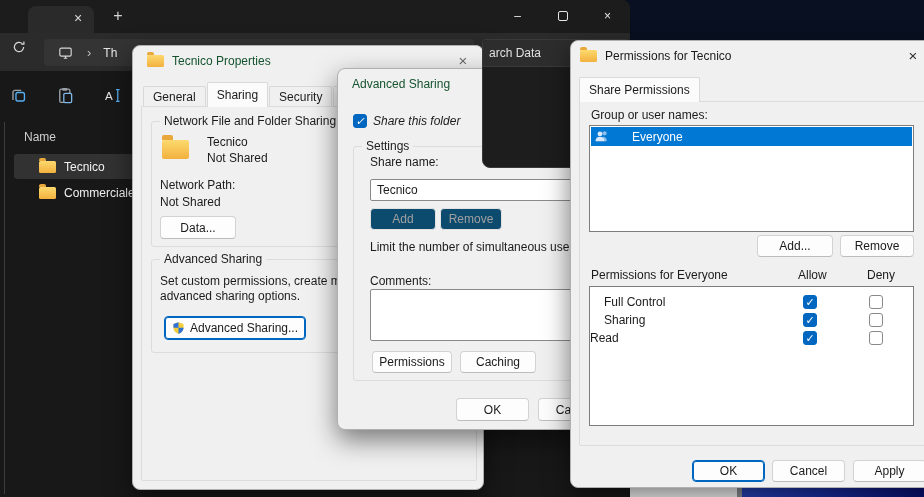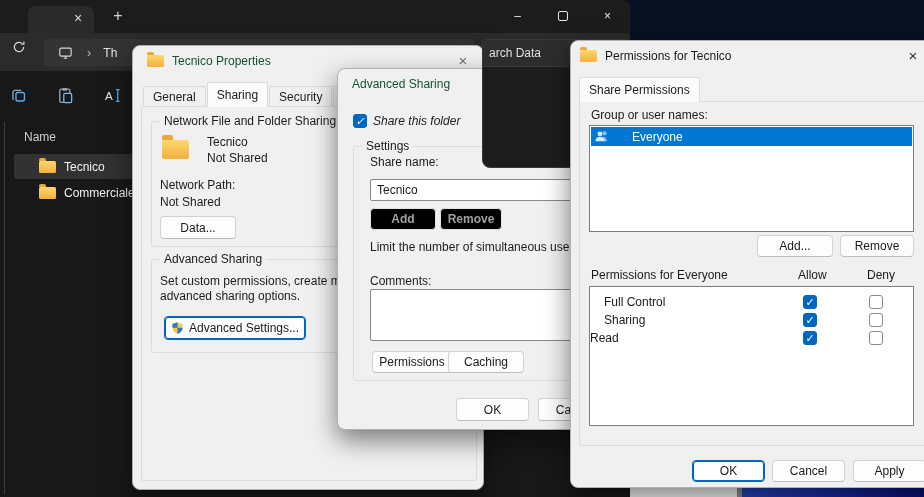--- a/index.html
+++ b/index.html
@@ -52,21 +52,21 @@
   .dialog{ background:#f0f0f0; border:1px solid #b0b0b0; box-shadow:0 10px 26px rgba(0,0,0,.5);}
   .dlg-title{ position:absolute; left:0; top:0; width:100%; height:30px; display:flex; align-items:center;}
   .dlg-title .ttl{ margin-left:8px;}
   .ttl-inactive{ color:#14532d;}
   .ttl-active{ color:#1a1a1a;}
   .dlg-close{ position:absolute; top:5px; width:24px; height:20px; text-align:center; font-size:15px; line-height:20px; color:#4d4d4d;}
   .groupbox{ position:absolute; border:1px solid #dcdcdc; border-radius:3px;}
   .gb-label{ position:absolute; top:-8px; left:8px; background:#f0f0f0; padding:0 4px; white-space:nowrap;}
   .btn{ position:absolute; background:#fdfdfd; border:1px solid #d2d2d2; border-bottom-color:#bcbcbc; border-radius:4px; display:flex; align-items:center; justify-content:center; color:#1b1b1b; white-space:nowrap;}
   .btn.focus{ border:1px solid #0067c0; box-shadow:inset 0 0 0 1px #0067c0;}
-  .btn.disabled{ background:#000000; border-color:#e2e2e2; color:#a0a0a0;font-weight:bold;}
+  .btn.disabled{ background:#0c4a6e; border-color:#e2e2e2; color:#a0a0a0;}
   .cb{ width:14px; height:14px; border-radius:3px; background:#fff; border:1px solid #8a8a8a; flex:0 0 auto; position:relative;}
   .cb.checked{ background:#0067c0; border-color:#0067c0;}
   .cb.checked::after{ content:"✓"; position:absolute; left:0; top:0; width:100%; height:100%; color:#fff; font-size:11px; line-height:13px; text-align:center;}
   .tabs-row{ position:absolute; display:flex; align-items:flex-end;}
   .ptab{ height:21px; padding:0 9px; display:flex; align-items:center; background:#f0f0f0; border:1px solid #d9d9d9; border-bottom:none; border-radius:2px 2px 0 0; margin-right:1px; color:#1b1b1b;}
   .ptab.active{ height:25px; background:#fbfbfb; position:relative; z-index:2;}
   .tab-frame{ position:absolute; border:1px solid #dcdcdc; background:#f0f0f0; border-radius:0 2px 2px 2px;}
   .inputbox{ position:absolute; background:#fff; border:1px solid #8a8a8a; border-radius:2px; font-family:"Liberation Sans",sans-serif; font-size:12px; color:#1b1b1b; padding:0 6px; outline:none;}
   .listbox{ position:absolute; background:#fff; border:1px solid #7d7d7d;}
   .lb-row-sel{ position:absolute; left:1px; right:1px; top:1px; height:19px; background:#0078d4; color:#fff; display:flex; align-items:center;}
@@ -181,21 +181,21 @@
       <span class="gb-label">Advanced Sharing</span>
       <div class="abs nowrap" style="left:8px;top:14px;">Set custom permissions, create multip</div>
       <div class="abs nowrap" style="left:8px;top:29px;">advanced sharing options.</div>
       <div class="btn focus" style="left:12px;top:56px;width:142px;height:24px;">
         <span style="margin-right:5px;">
           <svg width="13" height="14" viewBox="0 0 16 16">
               <path d="M8 1l6.2 2v4.6c0 4.2-3.2 6.8-6.2 7.4-3-.6-6.2-3.2-6.2-7.4V3z" fill="#f4ce3a"></path>
               <path d="M8 1L1.8 3v4.6h6.2zM8 7.6h6.2c-.2 4-3.2 6.7-6.2 7.4z" fill="#2f72d6"></path>
             </svg>
         </span>
-        <span>Advanced Settings...</span>
+        <span>Advanced Sharing...</span>
       </div>
     </div>
   </div>
 
   <div class="abs dialog" style="left:337px;top:68px;width:250px;height:362px;border-radius:8px 0 0 8px;z-index:4;">
     <div class="dlg-title">
       <span class="ttl ttl-inactive" style="margin-left:14px;">Advanced Sharing</span>
     </div>
 
     <div class="abs" style="left:15px;top:45px;display:flex;align-items:center;font-style:italic;">
@@ -206,21 +206,21 @@
     <div class="groupbox" style="left:15px;top:77px;width:300px;height:235px;">
       <span class="gb-label">Settings</span>
       <div class="abs" style="left:16px;top:8px;">Share name:</div>
       <input class="inputbox" style="left: 16px; top: 32px; width: 220px; height: 22px;" value="Tecnico">
       <div class="btn disabled" style="left:16px;top:61px;width:66px;height:22px;">Add</div>
       <div class="btn disabled" style="left:86px;top:61px;width:62px;height:22px;">Remove</div>
       <div class="abs nowrap" style="left:16px;top:93px;">Limit the number of simultaneous users to:</div>
       <div class="abs" style="left:16px;top:127px;">Comments:</div>
       <div class="inputbox" style="left:16px;top:142px;width:220px;height:52px;"></div>
       <div class="btn" style="left:18px;top:204px;width:80px;height:22px;">Permissions</div>
-      <div class="btn" style="left:94px;top:204px;width:76px;height:22px;">Caching</div>
+      <div class="btn" style="left:106px;top:204px;width:76px;height:22px;">Caching</div>
     </div>
 
     <div class="btn" style="left:118px;top:329px;width:73px;height:23px;">OK</div>
     <div class="btn" style="left:200px;top:329px;width:73px;height:23px;">Cancel</div>
   </div>
 
   <div class="abs search-flyout">
     <div class="search-top">
       <span>arch Data</span>
     </div>

